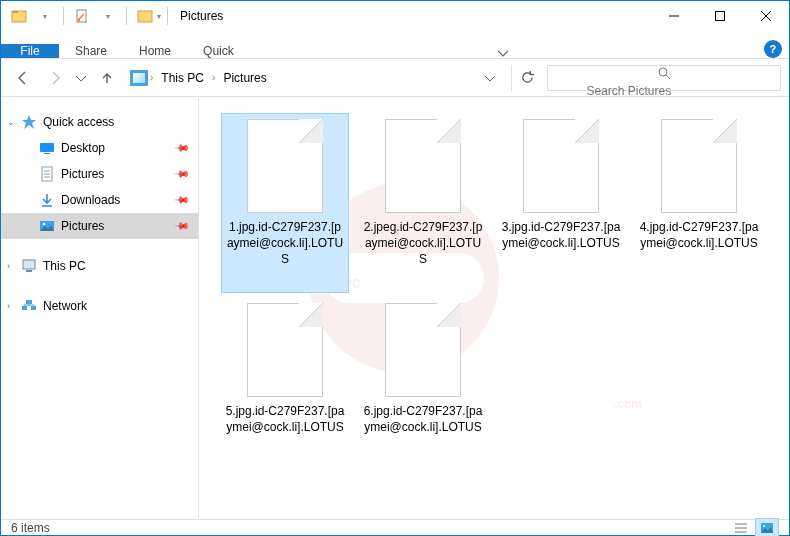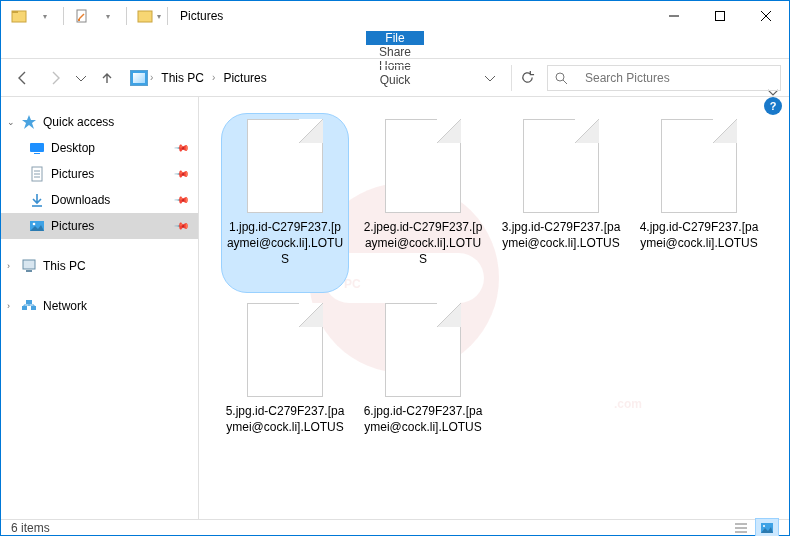--- a/index.html
+++ b/index.html
@@ -10,58 +10,58 @@
 .titlebar { height:30px; background:#fff; display:flex; align-items:center; padding-left:6px; }
 .qat { display:flex; align-items:center; gap:2px; }
 .qat-btn { width:24px; height:22px; display:flex; align-items:center; justify-content:center; }
 .title-icon { width:16px; height:16px; fill:#f8c64a; }
 .sep { width:1px; height:18px; background:#d0d0d0; margin:0 4px; }
 .title-text { margin-left:8px; color:#000; }
 .winctrl { margin-left:auto; display:flex; }
 .winbtn { width:46px; height:30px; display:flex; align-items:center; justify-content:center; }
 
 
-.ribbon { height:28px; display:flex; align-items:center; border-bottom:1px solid #e0e0e0;flex-direction:column; }
+.ribbon { height:28px; display:flex; align-items:flex-end; border-bottom:1px solid #e0e0e0; }
 .file-tab { width:58px; background:#1979ca; color:#fff; display:flex; align-items:center; justify-content:center; }
 .tab { padding:0 16px; display:flex; align-items:center; color:#444; }
 .help { margin-left:auto; width:32px; display:flex; align-items:center; justify-content:center; }
 .help-circ { width:18px; height:18px; border-radius:50%; background:#1979ca; color:#fff; display:flex; align-items:center; justify-content:center; font-weight:bold; font-size:11px; }
 .ribexp { width:32px; display:flex; align-items:center; justify-content:center; color:#666; }
 
 
 .navbar { height:38px; display:flex; align-items:center; padding:0 8px; gap:4px; border-bottom:1px solid #e0e0e0; }
 .navbtn { width:28px; height:28px; display:flex; align-items:center; justify-content:center; color:#606060; }
 .navbtn.disabled { color:#c0c0c0; }
 .breadcrumb { flex:1; height:26px; border:1px solid #fff; display:flex; align-items:center; padding:0 4px; gap:2px; }
 .bc-icon { width:18px; height:16px; background:#3ea2e5; border:1px solid #5aa0d0; position:relative; }
 .bc-icon::after { content:""; position:absolute; inset:2px; background:linear-gradient(135deg,#fff,#a0d8ff); }
 .crumb { padding:0 6px; color:#000; }
 .chev { color:#888; font-size:10px; }
 .bc-drop { margin-left:auto; width:24px; height:24px; display:flex; align-items:center; justify-content:center; color:#606060; }
 .refresh { width:32px; height:26px; display:flex; align-items:center; justify-content:center; border-left:1px solid #e0e0e0; color:#555; }
-.search { width:234px; height:26px; border:1px solid #dcdcdc; display:flex; align-items:center; padding:0 6px; gap:17px; }
+.search { width:234px; height:26px; border:1px solid #dcdcdc; display:flex; align-items:center; padding:0 6px; gap:4px;flex-direction:column; }
 .search svg { flex-shrink:0; }
 .search input { border:none; outline:none; flex:1; color:#555; font-size:12px; background:transparent; }
 
 
 .body { flex:1; display:flex; overflow:hidden; }
 .sidebar { width:198px; border-right:1px solid #e0e0e0; padding:12px 0 0 0; }
 .tvitem { height:26px; display:flex; align-items:center; padding-left:20px; gap:6px; color:#000; position:relative; }
-.tvitem.child { padding-left:28px;text-align:center; }
+.tvitem.child { padding-left:38px;text-align:center; }
 .tvitem.sel { background:#d8d8d8; }
 .tvitem .exp { position:absolute; left:6px; font-size:9px; color:#666; width:10px; }
 .tvicon { width:16px; height:16px; flex-shrink:0; }
 .pin { margin-left:auto; margin-right:10px; color:#888; font-size:10px; transform:rotate(45deg); }
 .tvgap { height:14px; }
 
 
 .pane { flex:1; padding:16px 10px 0 22px; display:flex; flex-wrap:wrap; align-content:flex-start; gap:4px 10px; position:relative; }
 .watermark { position:absolute; inset:0; pointer-events:none; display:flex; align-items:center; justify-content:center; }
 .watermark svg { opacity:0.08; }
-.file { width:128px; height:180px; display:flex; flex-direction:column; align-items:center; padding-top:6px; position:relative; z-index:1;border-radius:26px; }
+.file { width:128px; height:180px; display:flex; flex-direction:column; align-items:center; padding-top:6px; position:relative; z-index:1; }
 .file.sel { background:#cce8ff; border:1px solid #99d1ff; padding-top:5px; }
 .thumb { width:76px; height:94px; background:#fff; border:1px solid #ccc; position:relative; }
 .thumb::before { content:""; position:absolute; top:-1px; right:-1px; width:24px; height:24px; background:linear-gradient(135deg,#fff 0%,#fff 48%,#ccc 50%,#eee 52%,#eee 100%); }
 .fname { text-align:center; margin-top:6px; padding:0 4px; line-height:1.35; word-break:break-all; color:#000; }
 
 
 .status { height:16px; border-top:1px solid #e0e0e0; display:flex; align-items:center; padding:0 10px; }
 .status-text { color:#444; }
 .viewbtns { margin-left:auto; display:flex; gap:2px; }
 .vbtn { width:24px; height:20px; border:1px solid transparent; display:flex; align-items:center; justify-content:center; }

